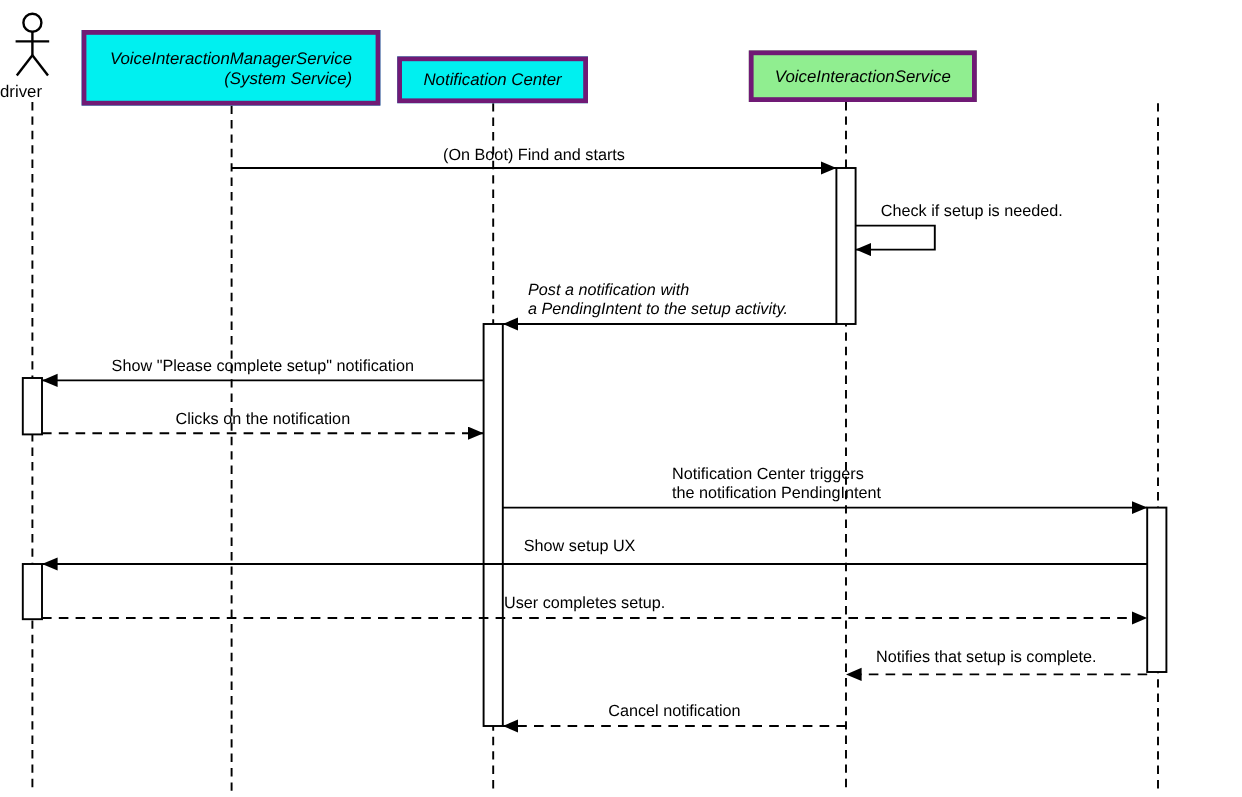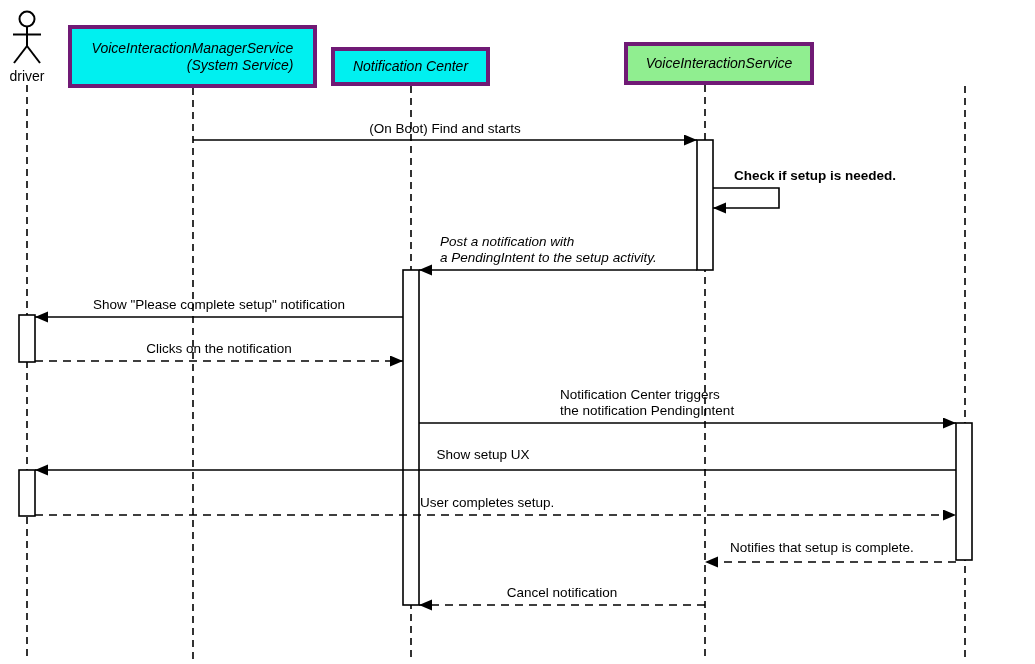--- a/index.html
+++ b/index.html
@@ -30,21 +30,21 @@
     position: absolute;
     font-size: 13.5px;
     line-height: 15.5px;
     white-space: pre-line;
     background: transparent;
   }
   .centered { transform: translateX(-50%); text-align: center; white-space: pre; }
   .actor-label {
     position: absolute;
     left: 0; top: 68px; width: 54px;
-    text-align: center;
+    text-align: left;
     font-size: 14px;
   }
   .lifeline { stroke: #000; stroke-width: 1.6; stroke-dasharray: 7 5; }
   .activation { fill: #ffffff; stroke: #000; stroke-width: 1.6; }
   .msg { stroke: #000; stroke-width: 1.6; fill: none; }
   .dash { stroke-dasharray: 8 6; }
   .actor-shape { stroke: #000; stroke-width: 2; fill: none; }
 </style>
 </head>
 <body>
@@ -91,21 +91,21 @@
   </svg>
 
   <div class="actor-label">driver</div>
 
   <div class="participant" style="left: 68px; top: 25px; width: 249px; height: 63px; background-color: rgb(0, 240, 240);">VoiceInteractionManagerService
 (System Service)</div>
   <div class="participant" style="left: 331px; top: 47px; width: 159px; height: 39px; background-color: rgb(0, 240, 240);">Notification Center</div>
   <div class="participant" style="left: 608px; top: 42px; width: 190px; height: 43px; background-color: rgb(144, 238, 144); margin-left: 16px;">VoiceInteractionService</div>
 
   <div class="msg-label centered" style="left:445px; top:121px;">(On Boot) Find and starts</div>
-  <div class="msg-label" style="left:734px; top:168px;font-weight:bold;">Check if setup is needed.</div>
+  <div class="msg-label" style="left:734px; top:168px;">Check if setup is needed.</div>
   <div class="msg-label" style="left:440px; top:234px;font-style:italic;">Post a notification with
 a PendingIntent to the setup activity.</div>
   <div class="msg-label centered" style="left:219px; top:297px;">Show "Please complete setup" notification</div>
   <div class="msg-label centered" style="left:219px; top:341px;">Clicks on the notification</div>
   <div class="msg-label" style="left:560px; top:387px;">Notification Center triggers
 the notification PendingIntent</div>
   <div class="msg-label centered" style="left:483px; top:447px;">Show setup UX</div>
   <div class="msg-label" style="left:420px; top:495px;text-align:right;">User completes setup.</div>
   <div class="msg-label" style="left:730px; top:540px;">Notifies that setup is complete.</div>
   <div class="msg-label centered" style="left:562px; top:585px;">Cancel notification</div>

